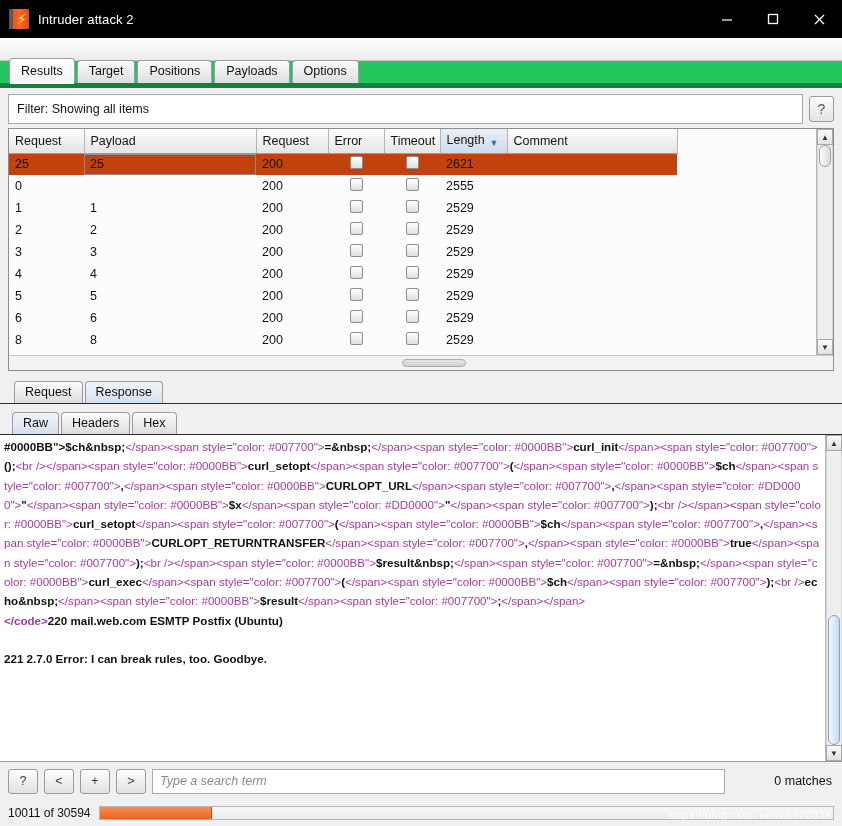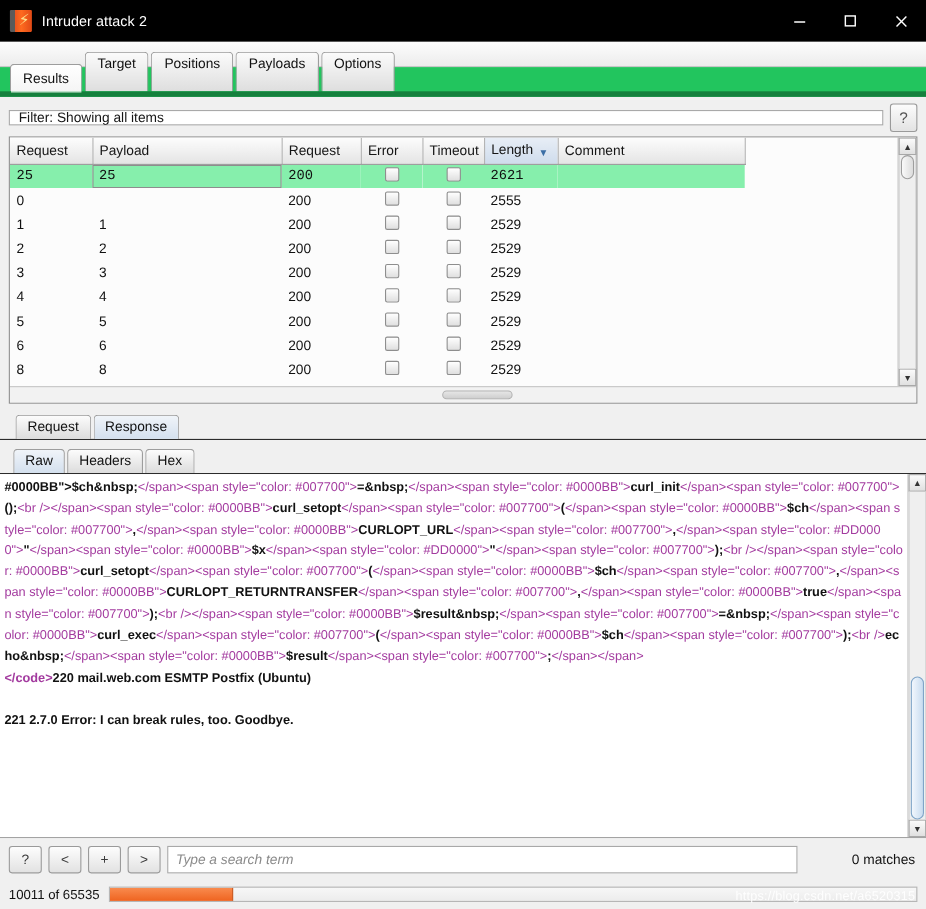--- a/index.html
+++ b/index.html
@@ -57,21 +57,21 @@
   .tabstrip {
     flex: 0 0 27px; height: 27px;
     background: #22c55e;
     display: flex; align-items: flex-end;
     padding-left: 9px;
     border-bottom: 5px solid #15803d;
     position: relative;
     text-align: center;
   }
   .tab {
-    height: 36px; line-height: 21px;
+    height: 23px; line-height: 21px;
     padding: 0 11px;
     font-size: 12.5px; color: #111;
     background: linear-gradient(to bottom,#fbfbfb,#dedede);
     border: 1px solid #9d9d9d;
     border-bottom: none;
     border-radius: 4px 4px 0 0;
     margin-right: 2px;
     position: relative;
     cursor: default;
   }
@@ -85,21 +85,21 @@
   }
 
   
   .filterwrap {
     flex: 0 0 36px;
     padding: 6px 8px 4px 8px;
     display: flex; align-items: center; gap: 6px;
     background: #f0f0f0;
   }
   .filterbox {
-    flex: 1 1 auto; height: 14px;
+    flex: 1 1 auto; height: 30px;
     background: #fff; border: 1px solid #a9a9a9;
     display: flex; align-items: center; padding-left: 8px;
     font-size: 12.5px; color: #161616;
   }
   .helpbtn {
     width: 25px; height: 26px;
     background: linear-gradient(to bottom,#fcfcfc,#e3e3e3);
     border: 1px solid #9a9a9a; border-radius: 3px;
     display:flex;align-items:center;justify-content:center;
     font-size: 14px; color:#555; cursor: default;
@@ -131,21 +131,21 @@
   }
   table.rt th.sorted {
     background: linear-gradient(to bottom,#e8eef6,#cfdcec);
   }
   table.rt th .sortarrow { float:right; color:#3b6ea5; font-size:9px; margin-top:5px; margin-right:2px;}
   table.rt td {
     height: 22px; font-size: 12.5px; color: #111;
     padding: 0 6px; border: none;
     white-space: nowrap; overflow:hidden;
   }
-  table.rt tr.sel td { background: #86efac; font-family: Liberation Mono, monospace; }
+  table.rt tr.sel td { background: #c2410c; }
   table.rt tr.sel td.focuscell {
     box-shadow: inset 0 0 0 1px #8d8d8d;
   }
   .chk {
     width: 13px; height: 13px; display:inline-block;
     background: linear-gradient(to bottom,#ffffff,#dfdfdf);
     border: 1px solid #8e8e8e; border-radius: 2px;
   }
   .cellcenter { text-align: center; }
 
@@ -480,20 +480,20 @@
   <div class="searchbar">
     <div class="sbtn">?</div>
     <div class="sbtn">&lt;</div>
     <div class="sbtn">+</div>
     <div class="sbtn">&gt;</div>
     <div class="searchinput">Type a search term</div>
     <div class="matches">0 matches</div>
   </div>
 
   <div class="statusbar">
-    <div class="statustext">10011 of 65535</div>
+    <div class="statustext">10011 of 30594</div>
     <div class="progressouter">
       <div class="progressinner" id="progfill" style="width: 15.3%;"></div>
     </div>
     <div class="watermark">https://blog.csdn.net/a6520315</div>
   </div>
 
 </div>
 
 </body></html>

